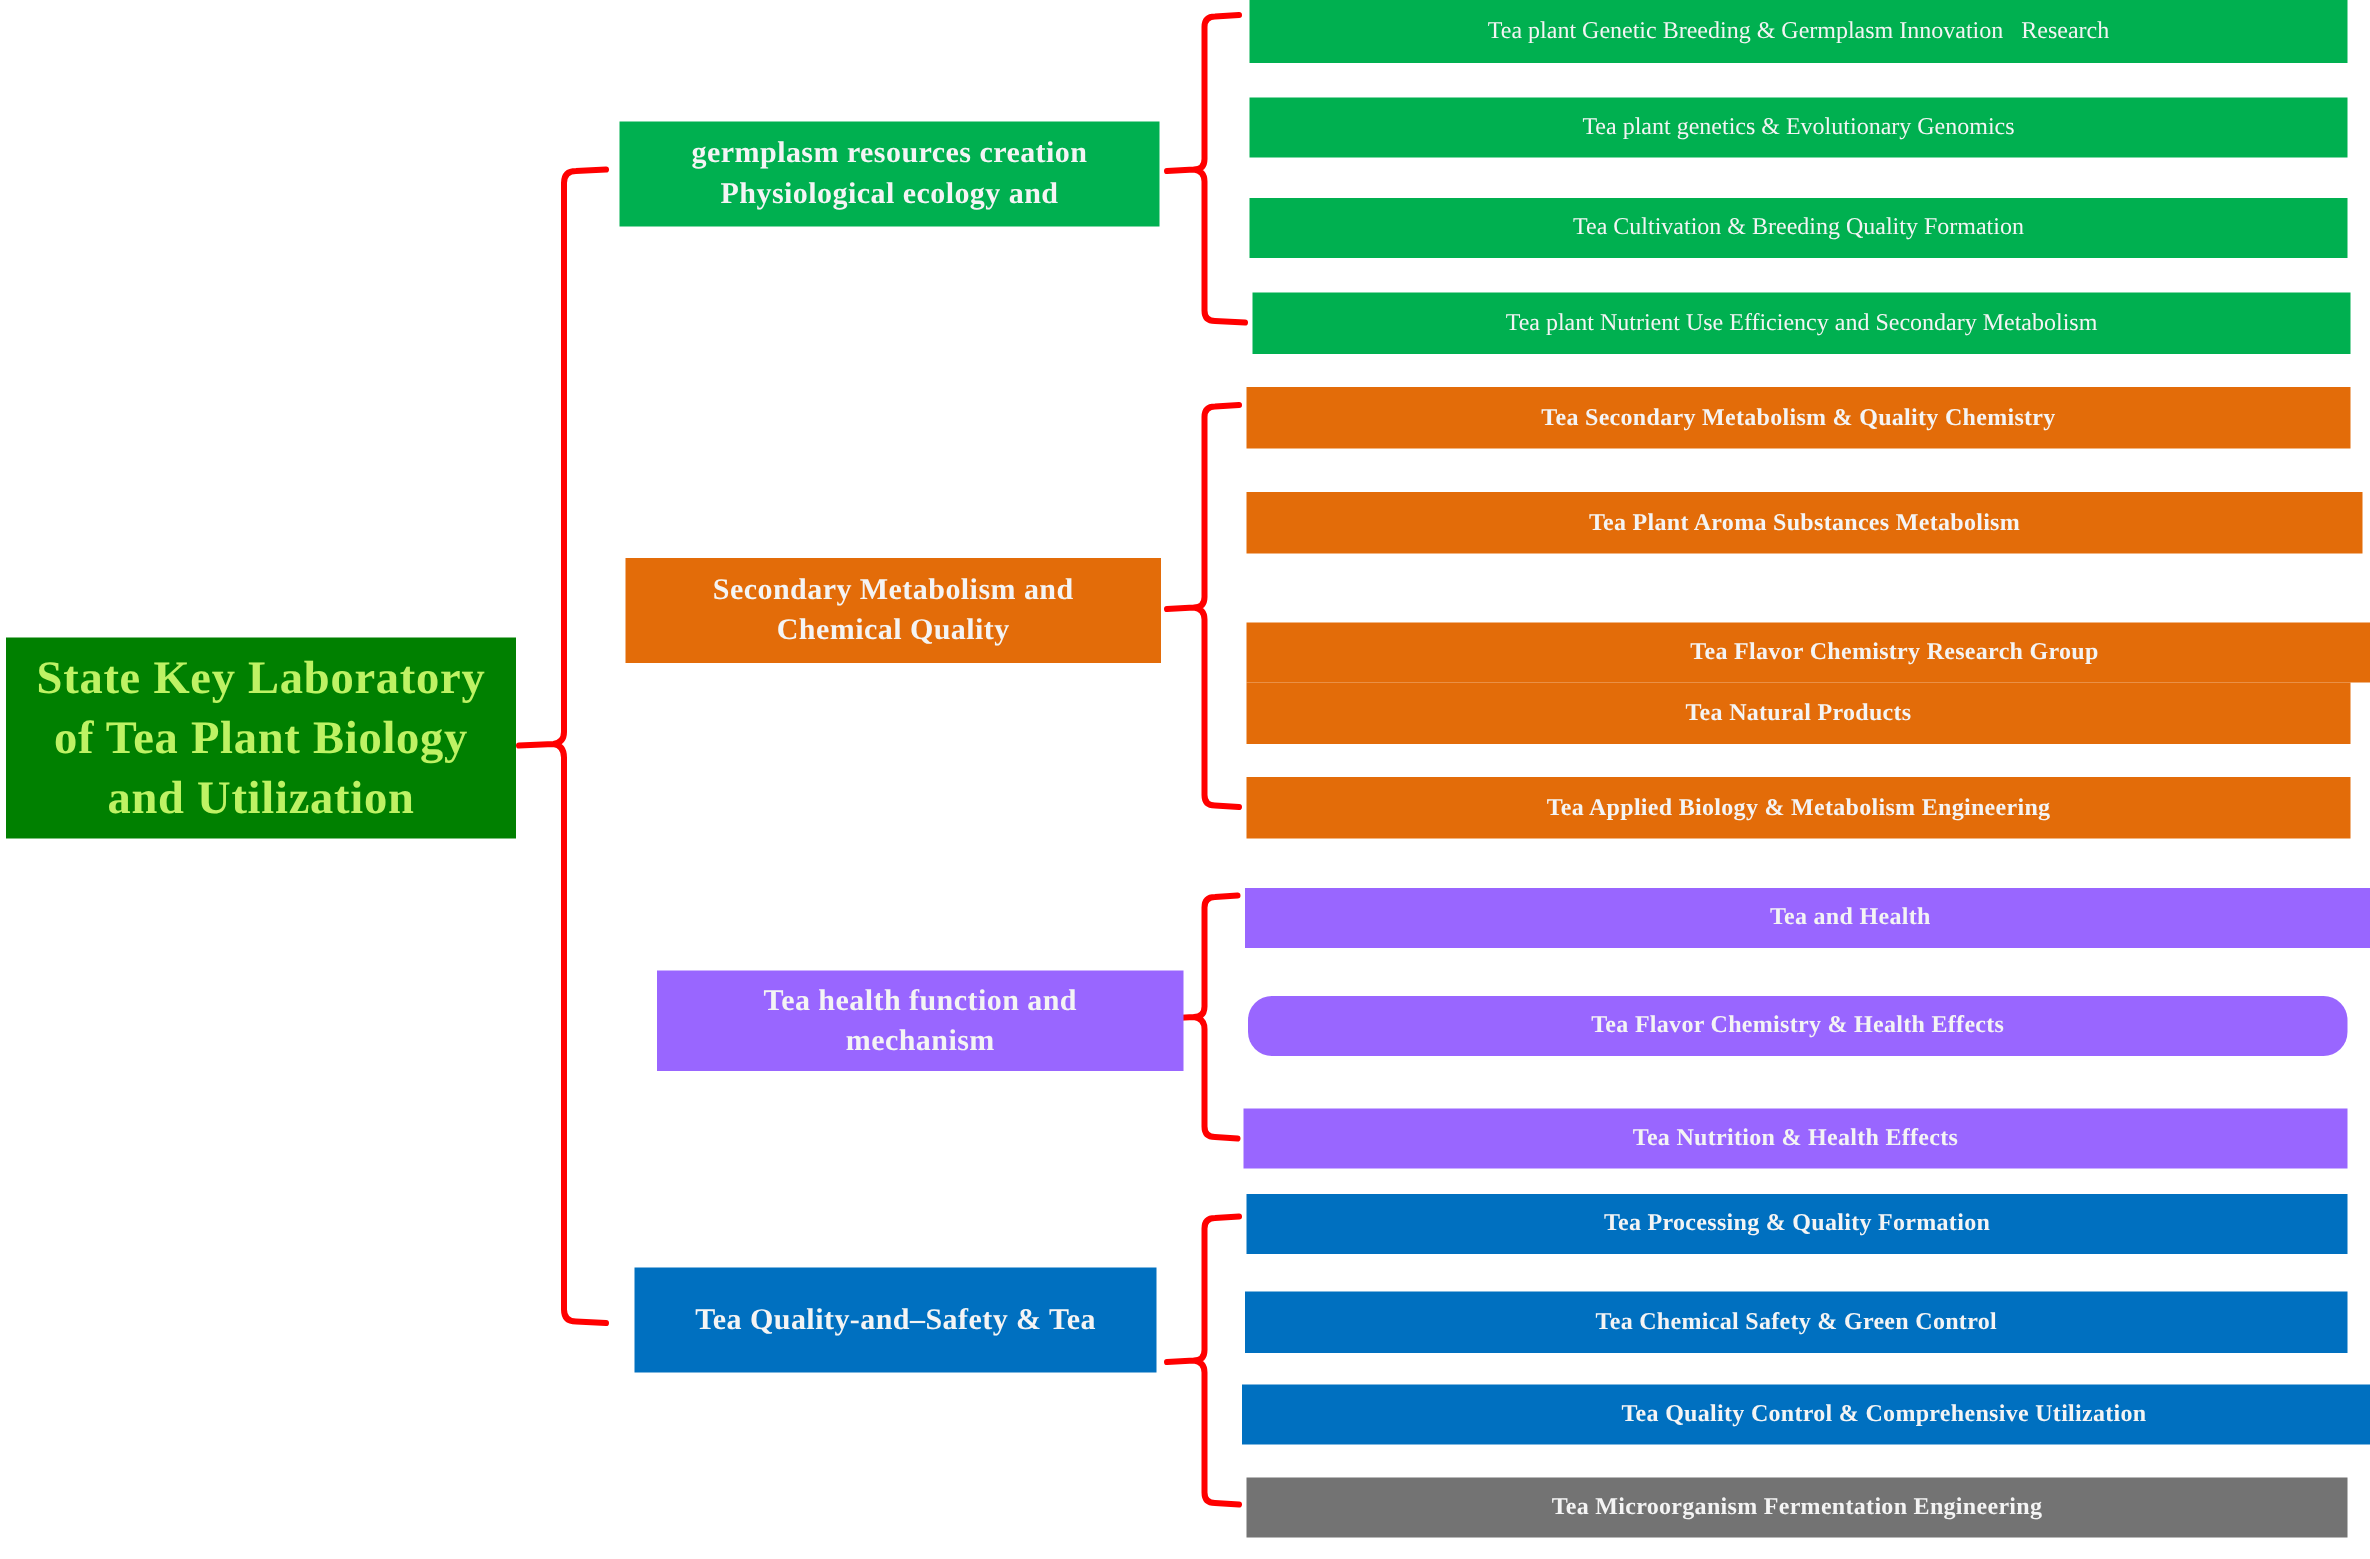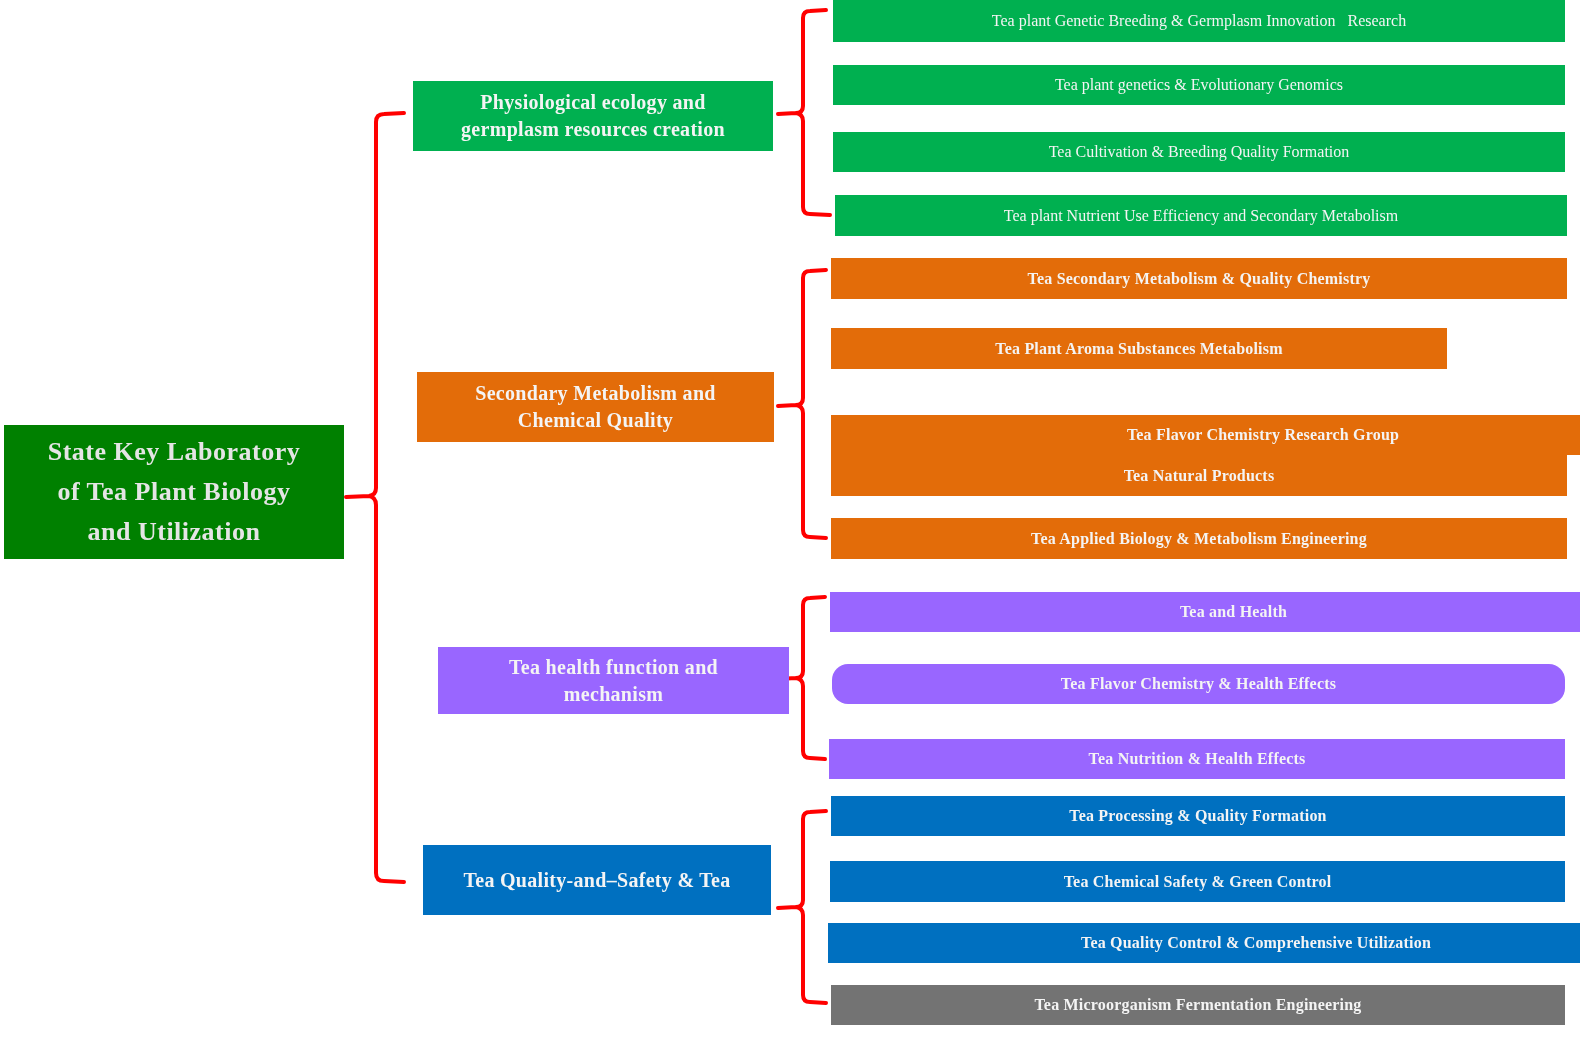--- a/index.html
+++ b/index.html
@@ -1,20 +1,20 @@
 <!DOCTYPE html>
 <html><head>
 <meta charset="utf-8">
 <style>
   html, body { margin:0; padding:0; background:#ffffff; }
   body { width:1580px; height:1039px; position:relative; overflow:hidden;
          font-family:"Liberation Serif","DejaVu Serif",serif; }
   .box { position:absolute; display:flex; align-items:center; justify-content:center;
          text-align:center; color:#f4f4f4; box-sizing:border-box; }
-  .root { font-weight:bold; font-size:26px; line-height:40px; letter-spacing:0.5px; color:#e5e5e5; }
+  .root { font-weight:bold; font-size:31px; line-height:40px; letter-spacing:0.5px; color:#bef264; }
   .cat  { font-weight:bold; font-size:20px; line-height:27px; letter-spacing:0.3px; }
   .leaf { font-size:16px; line-height:24px; }
   .leaf.bold { font-weight:bold; letter-spacing:0.2px; }
   svg.braces { position:absolute; left:0; top:0; width:1580px; height:1039px; pointer-events:none; }
   .brace { fill:none; stroke:#ff0000; stroke-width:4; stroke-linecap:round; stroke-linejoin:round; }
 </style>
 </head>
 <body>
 
 <svg class="braces" viewBox="0 0 1580 1039">
@@ -33,22 +33,22 @@
 <div class="box root" style="left:4px; top:425px; width:340px; height:134px; background:#008000;">
   <div>
     <div>State Key Laboratory</div>
     <div>of Tea Plant Biology</div>
     <div>and Utilization</div>
   </div>
 </div>
 
 <div class="box cat" style="left:413px; top:81px; width:360px; height:70px; background:#00b050;">
   <div>
+    <div>germplasm resources creation</div>
     <div>Physiological ecology and</div>
-    <div>germplasm resources creation</div>
   </div>
 </div>
 <div class="box cat" style="left:417px; top:372px; width:357px; height:70px; background:#e36c09;">
   <div>
     <div>Secondary Metabolism and</div>
     <div>Chemical Quality</div>
   </div>
 </div>
 <div class="box cat" style="left:438px; top:647px; width:351px; height:67px; background:#9966ff;">
   <div>
@@ -71,21 +71,21 @@
 <div class="box leaf" style="left:833px; top:132px; width:732px; height:40px; background:#00b050;">
   <span>Tea Cultivation &amp; Breeding Quality Formation</span>
   </div>
 <div class="box leaf" style="left:835px; top:195px; width:732px; height:41px; background:#00b050;">
   <span>Tea plant Nutrient Use Efficiency and Secondary Metabolism</span>
   </div>
 
 <div class="box leaf bold" style="left:831px; top:258px; width:736px; height:41px; background:#e36c09;">
   <span>Tea Secondary Metabolism &amp; Quality Chemistry</span>
   </div>
-<div class="box leaf bold" style="left:831px; top:328px; width:616px; height:41px; background:#e36c09;font-family:Liberation Serif, serif;">
+<div class="box leaf bold" style="left:831px; top:328px; width:744px; height:41px; background:#e36c09;font-family:Liberation Serif, serif;">
   <span>Tea Plant Aroma Substances Metabolism</span>
   </div>
 <div class="box leaf bold" style="left:831px; top:415px; width:864px; height:40px; background:#e36c09;">
   <span>Tea Flavor Chemistry Research Group</span>
   </div>
 <div class="box leaf bold" style="left:831px; top:455px; width:736px; height:41px; background:#e36c09;">
   <span>Tea Natural Products</span>
   </div>
 <div class="box leaf bold" style="left:831px; top:518px; width:736px; height:41px; background:#e36c09;">
   <span>Tea Applied Biology &amp; Metabolism Engineering</span>

